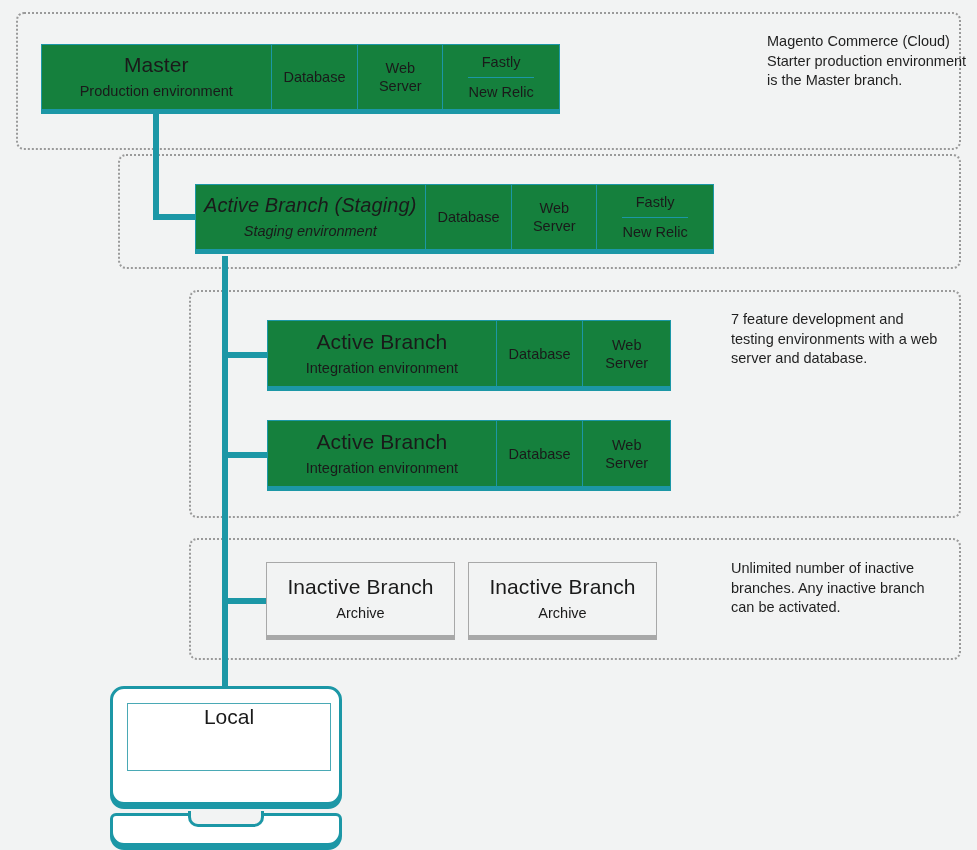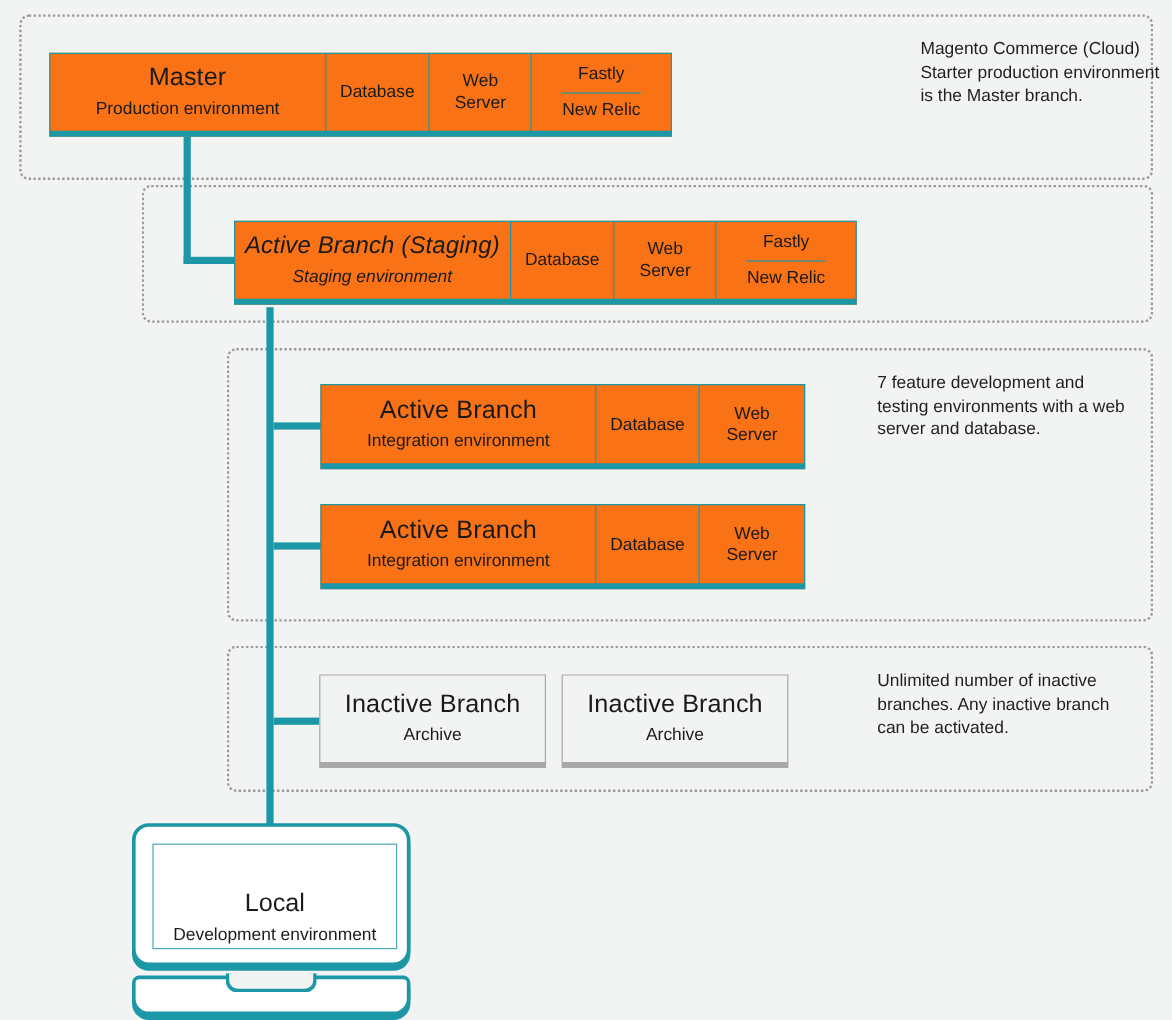--- a/index.html
+++ b/index.html
@@ -38,21 +38,21 @@
   
   .conn {
     position: absolute;
     background: #1c97a6;
   }
 
   
   .env-box {
     position: absolute;
     display: flex;
-    background: #f97316;
+    background: #15803d;
     box-sizing: border-box;
     border: 1px solid #1c97a6;
     border-bottom: 5px solid #1c97a6;
   }
   .env-box.inactive {
     background: #f2f3f3;
     border: 1px solid #a8a8a8;
     border-bottom: 5px solid #a8a8a8;
   }
 
@@ -111,25 +111,25 @@
   #laptop { position: absolute; left: 110px; top: 686px; width: 232px; height: 160px; }
   #laptop-screen {
     position: absolute; left: 0; top: 0; width: 232px; height: 119px;
     background: #ffffff;
     border: 3px solid #1c97a6;
     border-radius: 14px;
     box-sizing: border-box;
     box-shadow: 0 4px 0 0 #1c97a6;
   }
   #laptop-inner {
-    position: absolute; left: 14px; top: 14px; width: 204px; height: 88px;
+    position: absolute; left: 14px; top: 14px; width: 204px; height: 68px;
     border: 1px solid #4aa9b5;
     box-sizing: border-box;
     display: flex; flex-direction: column;
-    align-items: center; justify-content: flex-end;
+    align-items: center; justify-content: flex-start;
   }
   #laptop-inner .title { font-size: 21px; line-height: 26px; }
   #laptop-inner .subtitle { font-size: 14.5px; line-height: 22px; margin-top: 2px; }
   #laptop-base {
     position: absolute; left: 0; top: 127px; width: 232px; height: 33px;
     background: #ffffff;
     border: 3px solid #1c97a6;
     border-radius: 6px 6px 14px 14px;
     box-sizing: border-box;
     box-shadow: 0 4px 0 0 #1c97a6;
@@ -250,20 +250,19 @@
   </div>
 
   <div class="note" style="left:731px; top:559px;">Unlimited number of inactive
 branches. Any inactive branch
 can be activated.</div>
 
   <div id="laptop">
     <div id="laptop-screen">
       <div id="laptop-inner">
         <div class="title">Local</div>
-        <div class="subtitle">Development environment</div>
       </div>
     </div>
     <div id="laptop-base"></div>
     <div id="laptop-notch"></div>
   </div>
 
 </div>
 
 </body></html>

